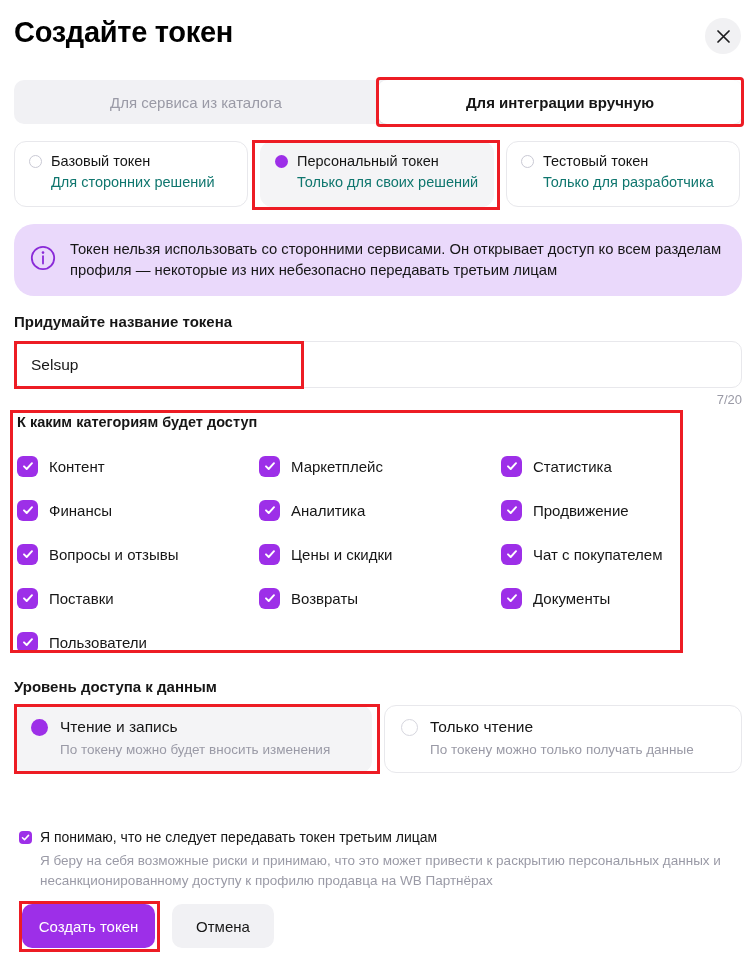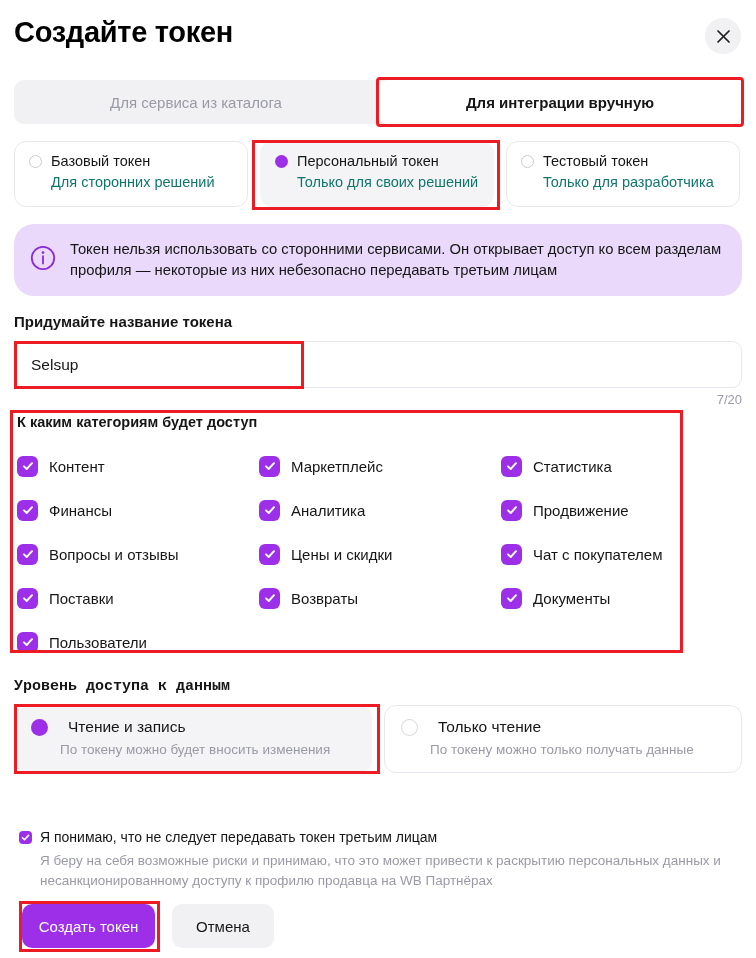--- a/index.html
+++ b/index.html
@@ -87,28 +87,28 @@
   .c2{width:242px;}
   .c3{width:auto;}
   .cb{
     width:21px;height:21px;border-radius:6px;background:#9d2fe8;
     display:flex;align-items:center;justify-content:center;flex:none;
   }
   .cb svg{display:block;}
   .cat-label{font-size:15px;color:#161616;}
 
   
-  .acc-label{position:absolute;left:14px;top:678px;font-size:15px;font-weight:700;color:#161616;font-family:Liberation Mono, monospace;}
+  .acc-label{position:absolute;left:14px;top:678px;font-size:15px;font-weight:700;color:#161616;}
   .acc-row{position:absolute;left:14px;top:705px;width:728px;display:flex;gap:12px;}
   .acc-card{
     width:358px;height:68px;border:1px solid #e8e8ec;border-radius:12px;
     box-sizing:border-box;padding:12px 16px 0 16px;background:#fff;cursor:pointer;
   }
   .acc-card.selected{background:#f4f4f6;border-color:#f4f4f6;}
-  .acc-top{display:flex;align-items:center;gap:20px;}
+  .acc-top{display:flex;align-items:center;gap:12px;}
   .radio-lg{width:17px;height:17px;border-radius:50%;border:1.5px solid #d6d6de;box-sizing:border-box;flex:none;}
   .radio-lg.on{border:none;background:#9d2fe8;}
   .acc-title{font-size:15.5px;color:#161616;}
   .acc-sub{font-size:13.5px;color:#9a9aa6;margin-left:29px;margin-top:6px;}
 
   
   .agree{position:absolute;left:19px;top:829px;width:714px;}
   .agree-top{display:flex;align-items:flex-start;gap:8px;}
   .cb-sm{
     width:13px;height:13px;border-radius:4px;background:#9d2fe8;margin-top:2px;

